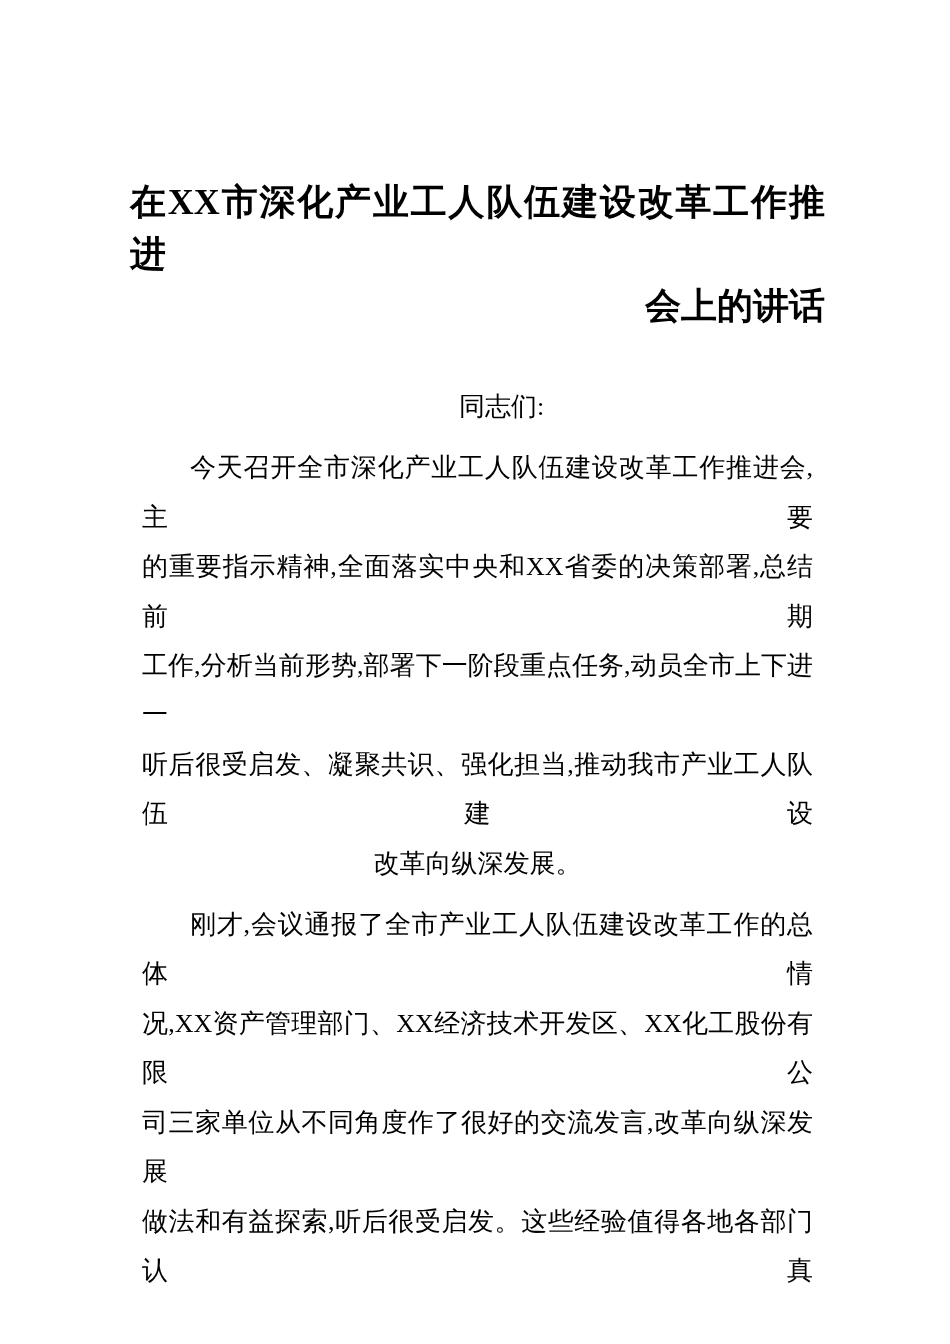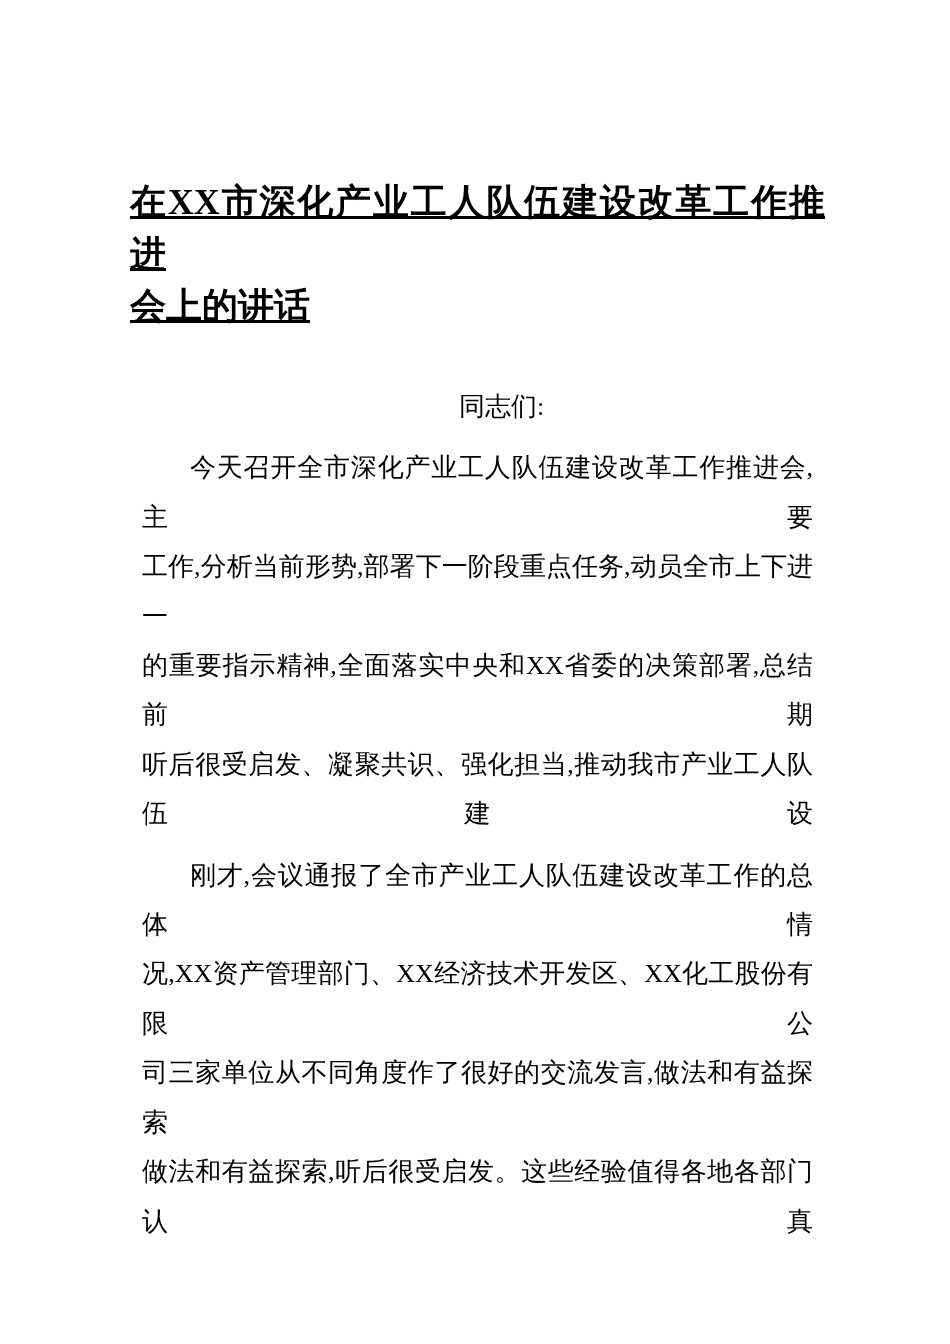--- a/index.html
+++ b/index.html
@@ -21,26 +21,26 @@
     background: #ffffff;
     overflow: hidden;
   }
   .title {
     margin: 0;
     font-size: 36px;
     line-height: 52px;
     font-weight: bold;
     color: #000000;
   }
-  .tline { display: block; text-decoration: underline; }
+  .tline { display: block; }
   .t-fill {
     text-align: justify;
     text-align-last: justify;
   }
-  .t-center { text-align: left; }
+  .t-center { text-align: right; }
   .content {
     margin-top: 50px;
     font-size: 26px;
     line-height: 49.4px;
   }
   .para { margin: 12px; padding: 0; }
   .line { white-space: normal; text-align: center; }
   .j {
     text-align: justify;
     text-align-last: justify;
@@ -56,27 +56,28 @@
     <span class="tline t-fill">在XX市深化产业工人队伍建设改革工作推进</span>
     <span class="tline t-center">会上的讲话</span>
   </h1>
 
   <div class="content">
 
     <div class="line indent">同志们:</div>
 
     <div class="para">
       <div class="line j indent">今天召开全市深化产业工人队伍建设改革工作推进会,主要</div>
+      <div class="line j">的重要指示精神,全面落实中央和XX省委的决策部署,总结前期</div>
       <div class="line j">工作,分析当前形势,部署下一阶段重点任务,动员全市上下进一</div>
-      <div class="line j">的重要指示精神,全面落实中央和XX省委的决策部署,总结前期</div>
       <div class="line j">听后很受启发、凝聚共识、强化担当,推动我市产业工人队伍建设</div>
+      <div class="line">改革向纵深发展。</div>
     </div>
 
     <div class="para">
       <div class="line j indent">刚才,会议通报了全市产业工人队伍建设改革工作的总体情</div>
       <div class="line j">况,XX资产管理部门、XX经济技术开发区、XX化工股份有限公</div>
-      <div class="line j">司三家单位从不同角度作了很好的交流发言,做法和有益探索</div>
+      <div class="line j">司三家单位从不同角度作了很好的交流发言,改革向纵深发展</div>
       <div class="line j">做法和有益探索,听后很受启发。这些经验值得各地各部门认真</div>
 
     </div>
 
   </div>
 </div>
 
 </body></html>

